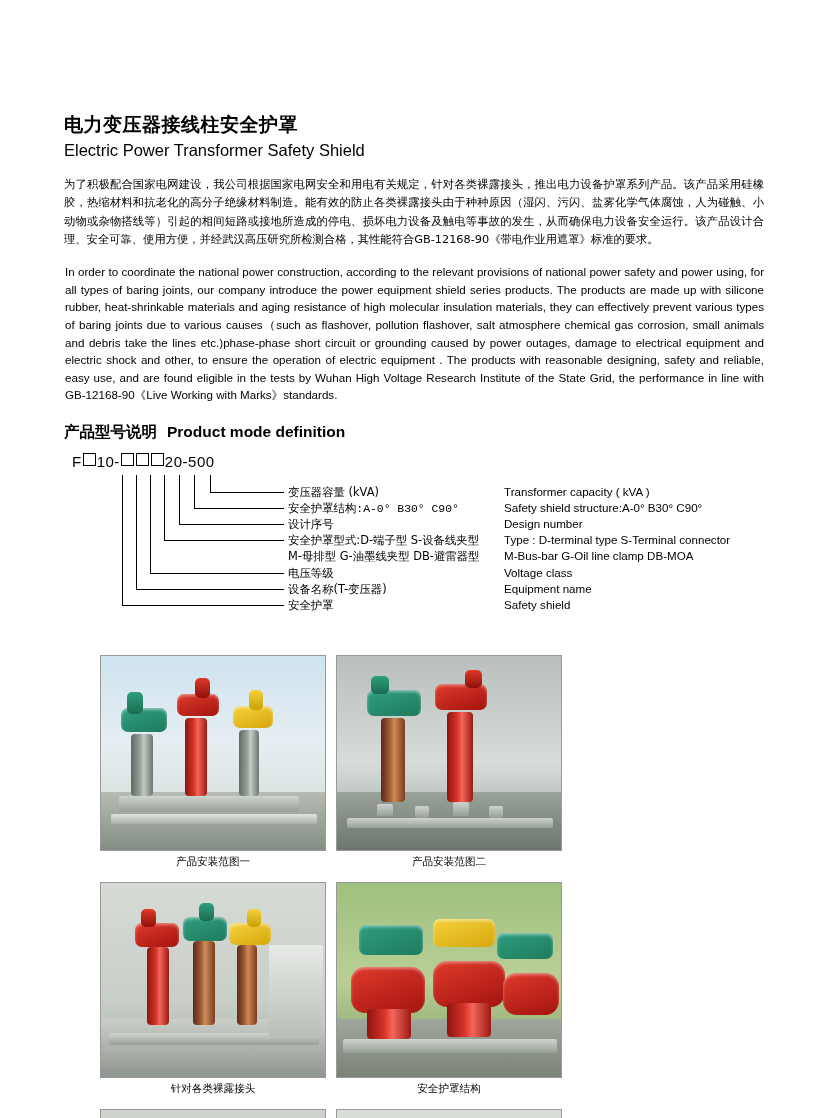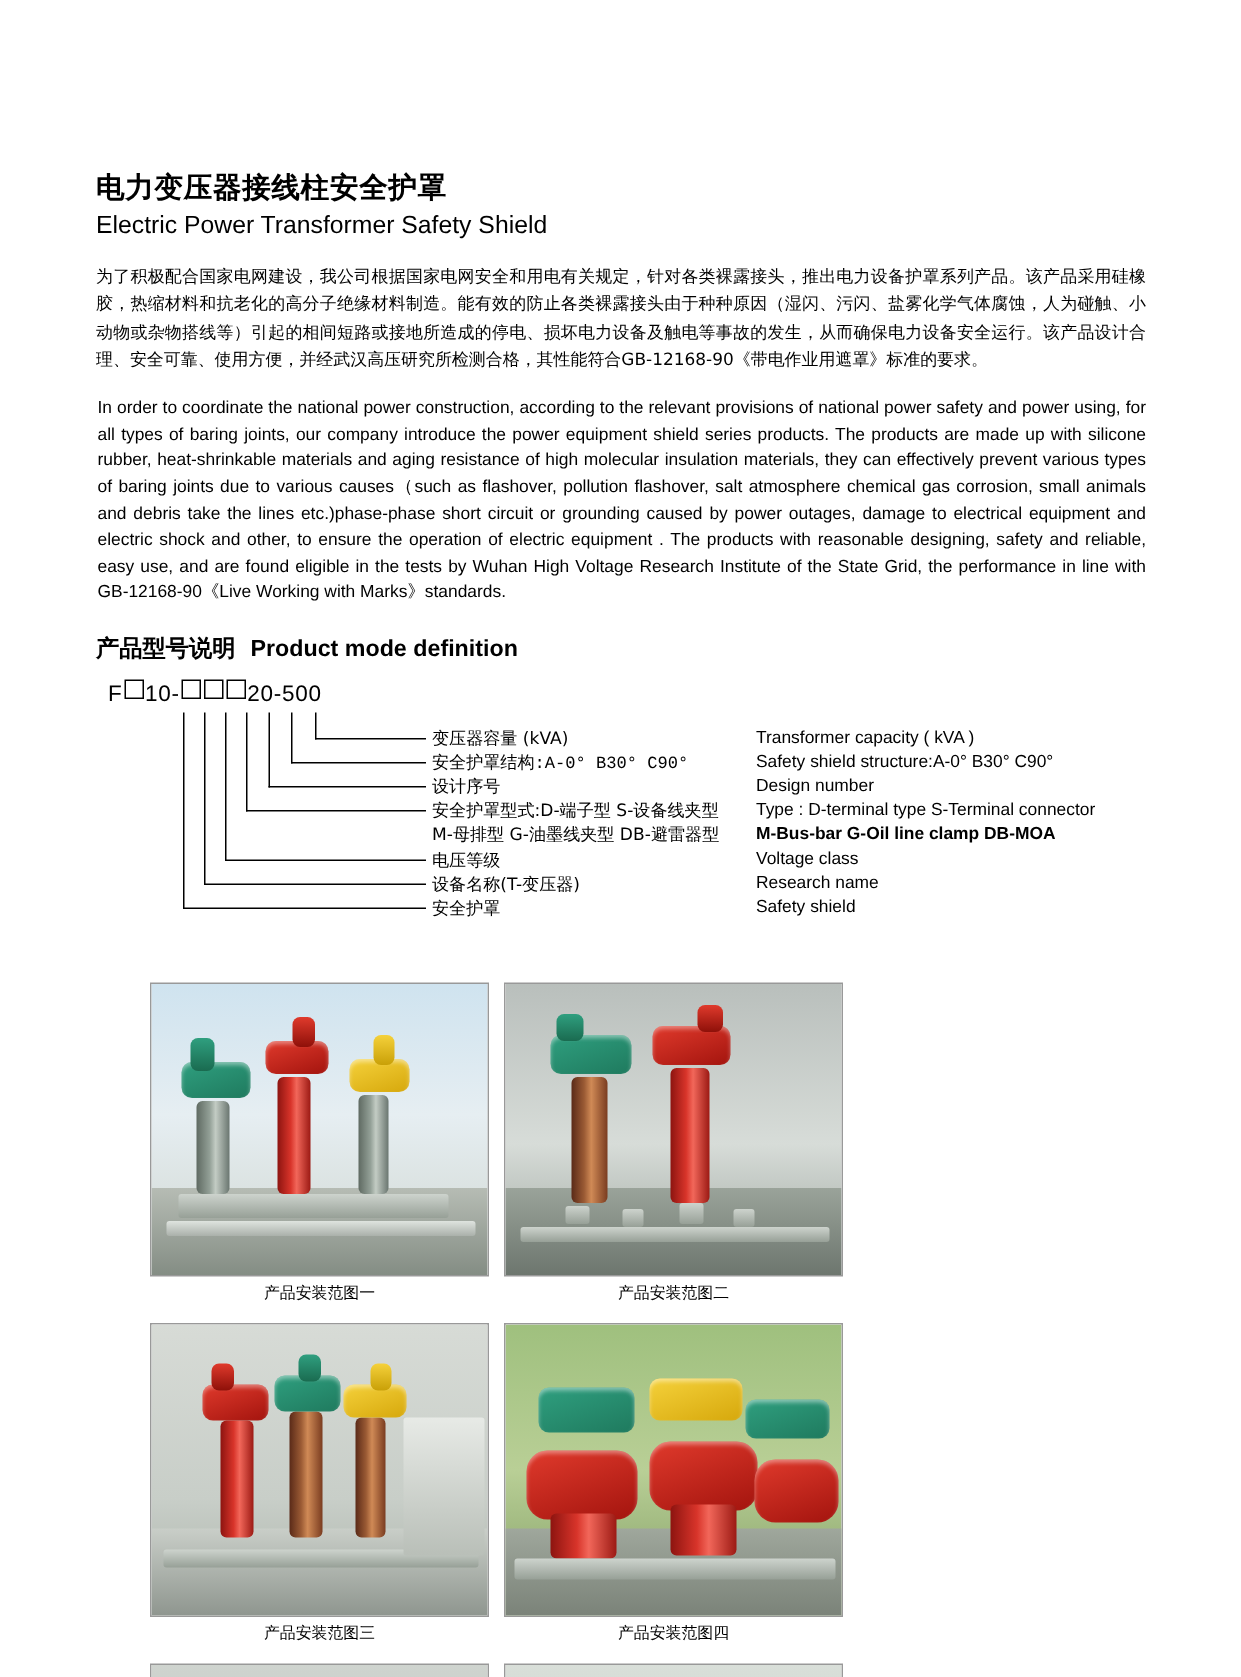--- a/index.html
+++ b/index.html
@@ -207,23 +207,23 @@
       <div class="lbl-cn" style="left:224px; top:80px;">安全护罩型式:D-端子型 S-设备线夹型</div>
       <div class="lbl-cn" style="left:224px; top:96px;">M-母排型 G-油墨线夹型 DB-避雷器型</div>
       <div class="lbl-cn" style="left:224px; top:113px;">电压等级</div>
       <div class="lbl-cn" style="left:224px; top:129px;">设备名称(T-变压器)</div>
       <div class="lbl-cn" style="left:224px; top:145px;">安全护罩</div>
 
       <div class="lbl-en" style="top:32px;">Transformer capacity ( kVA )</div>
       <div class="lbl-en" style="top:48px;">Safety shield structure:A-0°   B30°   C90°</div>
       <div class="lbl-en" style="top:64px;">Design number</div>
       <div class="lbl-en" style="top:80px;">Type : D-terminal type    S-Terminal connector</div>
-      <div class="lbl-en" style="top:96px;font-weight:bold;">M-Bus-bar   G-Oil line clamp   DB-MOA</div>
+      <div class="lbl-en" style="top:96px;">M-Bus-bar   G-Oil line clamp   DB-MOA</div>
       <div class="lbl-en" style="top:113px;">Voltage class</div>
-      <div class="lbl-en" style="top:129px;">Research name</div>
+      <div class="lbl-en" style="top:129px;">Equipment name</div>
       <div class="lbl-en" style="top:145px;">Safety shield</div>
     </div>
   </div>
 
   <div class="gallery">
     <div class="grid">
 
       <div class="cell">
         <div class="photo">
           <div class="bg-sky"></div>
@@ -272,38 +272,38 @@
           <div class="ins ins-brown" style="left:136px; top:62px; width:20px; height:80px;"></div>
           <div class="cap-red" style="left:34px; top:40px; width:44px; height:24px;"></div>
           <div class="cap-green" style="left:82px; top:34px; width:44px; height:24px;"></div>
           <div class="cap-yellow" style="left:128px; top:40px; width:42px; height:22px;"></div>
           <div class="arm" style="left:40px; top:26px; width:15px; height:18px; background:linear-gradient(#e03a2c,#8e1009);"></div>
           <div class="arm" style="left:98px; top:20px; width:15px; height:18px; background:linear-gradient(#2f9f7f,#1a6b50);"></div>
           <div class="arm" style="left:146px; top:26px; width:14px; height:18px; background:linear-gradient(#f5d13b,#c9a007);"></div>
           <div class="base-metal" style="left:8px; top:150px; width:210px; height:12px;"></div>
           <div class="base-metal" style="left:168px; top:62px; width:54px; height:92px; background:linear-gradient(#e7eae6,#b9bfb8);"></div>
         </div>
-        <div class="cap">产品安装范图三</div>
+        <div class="cap">针对各类裸露接头</div>
       </div>
 
       <div class="cell">
         <div class="photo">
           <div class="bg-green"></div>
           <div class="bg-plate" style="background:linear-gradient(#9fa79c,#7b8379);"></div>
           <div class="cap-green" style="left:22px; top:42px; width:64px; height:30px;"></div>
           <div class="cap-yellow" style="left:96px; top:36px; width:62px; height:28px;"></div>
           <div class="cap-green" style="left:160px; top:50px; width:56px; height:26px;"></div>
           <div class="cap-red" style="left:14px; top:84px; width:74px; height:46px; border-radius:14px;"></div>
           <div class="cap-red" style="left:96px; top:78px; width:72px; height:46px; border-radius:14px;"></div>
           <div class="cap-red" style="left:166px; top:90px; width:56px; height:42px; border-radius:14px;"></div>
           <div class="ins ins-red" style="left:30px; top:126px; width:44px; height:30px;"></div>
           <div class="ins ins-red" style="left:110px; top:120px; width:44px; height:34px;"></div>
           <div class="base-metal" style="left:6px; top:156px; width:214px; height:14px;"></div>
         </div>
-        <div class="cap">产品安装范图四</div>
+        <div class="cap">安全护罩结构</div>
       </div>
 
       <div class="cell">
         <div class="photo">
           <div class="bg-grey" style="background:linear-gradient(#cfd4cf,#aeb5ad);"></div>
           <div class="bg-plate" style="background:linear-gradient(#8f9a86,#6d7a66);"></div>
           <div class="base-metal" style="left:30px; top:48px; width:22px; height:96px; background:linear-gradient(#eceee9,#c3c8c0); border-radius:8px;"></div>
           <div class="cap-yellow" style="left:60px; top:96px; width:44px; height:26px;"></div>
           <div class="cap-red" style="left:104px; top:72px; width:52px; height:34px; border-radius:12px;"></div>
           <div class="cap-green" style="left:152px; top:64px; width:44px; height:28px;"></div>

